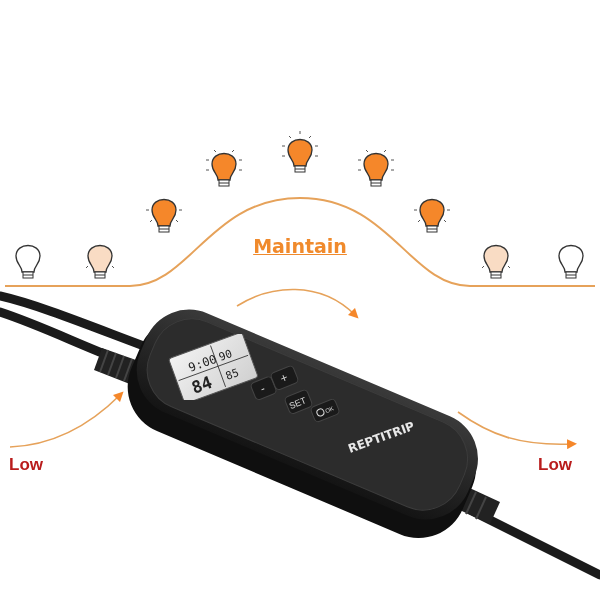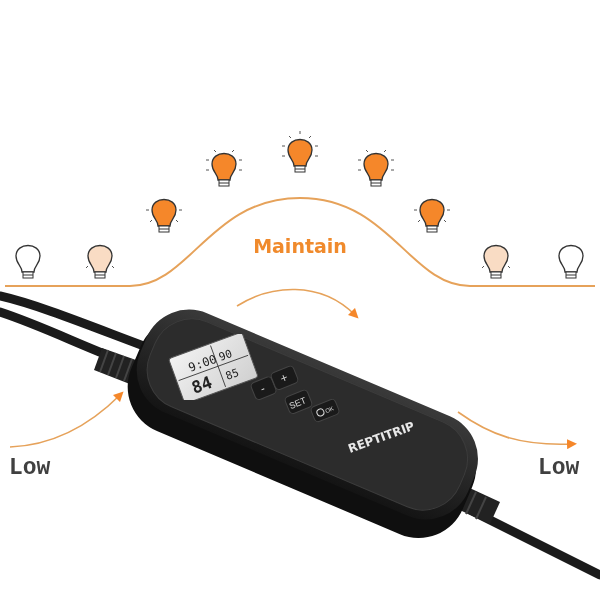--- a/index.html
+++ b/index.html
@@ -1,20 +1,20 @@
 <!DOCTYPE html>
 <html><head>
   <meta charset="utf-8">
   <style>
     html, body { margin:0; padding:0; }
     body { width:600px; height:600px; background:#ffffff; position:relative; overflow:hidden; font-family:"Liberation Sans", sans-serif; }
     .abs { position:absolute; }
     .scene { position:absolute; left:0; top:0; width:600px; height:600px; }
-    .headline { position:absolute; left:200px; top:236px; width:200px; text-align:center; color:#f08a2c; font-weight:bold; font-size:19px; line-height:21px; font-family:"DejaVu Sans", sans-serif; }
-    .low { position:absolute; color:#404040; font-weight:bold; font-size:23px; font-family:Liberation Mono, monospace; }
+    .headline { position:absolute; left:200px; top:236px; width:200px; text-align:center; color:#f08a2c; font-weight:bold; font-size:19px; line-height:21px; font-family:"DejaVu Sans", sans-serif;text-decoration:underline; }
+    .low { position:absolute; color:#b91c1c; font-weight:bold; font-size:17px; font-family:Liberation Sans, sans-serif; }
     .lcd-text { font-family:"DejaVu Sans Mono", monospace; fill:#222; }
     .btn-label { font-family:"Liberation Sans", sans-serif; fill:#d8d8d8; }
     .brand { font-family:"DejaVu Sans", sans-serif; font-weight:bold; fill:#e8e8e8; }
   </style>
 </head>
 <body>
 
 <svg class="scene" viewBox="0 0 600 600" width="600" height="600" xmlns="http://www.w3.org/2000/svg">
   <defs>
     <linearGradient id="bodyGrad" x1="0" y1="0" x2="0" y2="1">

